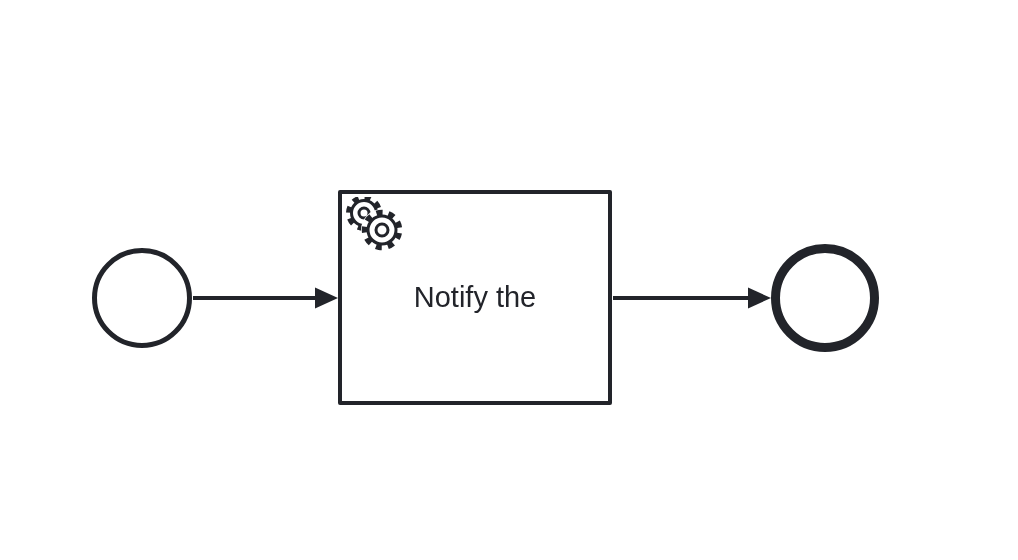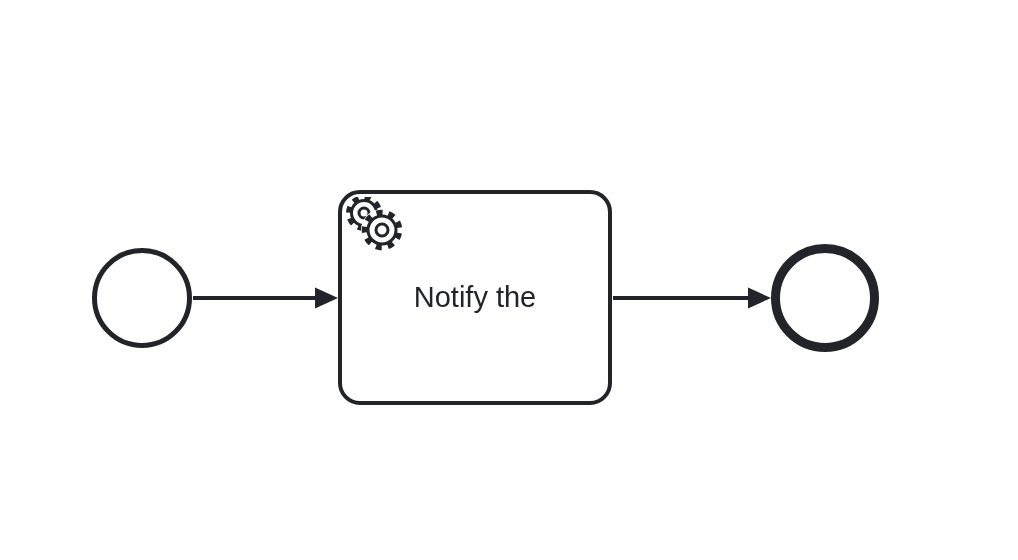--- a/index.html
+++ b/index.html
@@ -45,21 +45,21 @@
     width: 108px; height: 108px;
     border: 9px solid var(--stroke);
     border-radius: 50%;
     background: var(--fill);
   }
   .task{
     position: absolute;
     left: 338px; top: 190px;
     width: 274px; height: 215px;
     border: 4px solid var(--stroke);
-    border-radius: 22px;
+    border-radius: 2px;
     background: var(--fill);
     display: flex;
     align-items: center;
     justify-content: center;
   }
   .task-label{
     text-align: center;
     font-size: 29px;
     line-height: 39px;
     color: var(--stroke);

